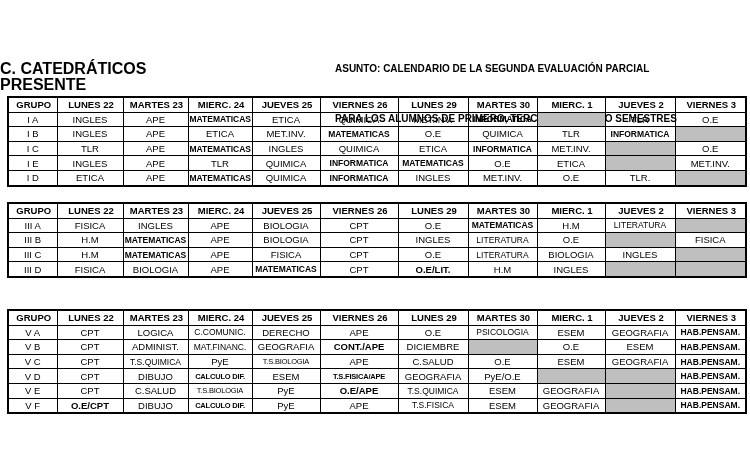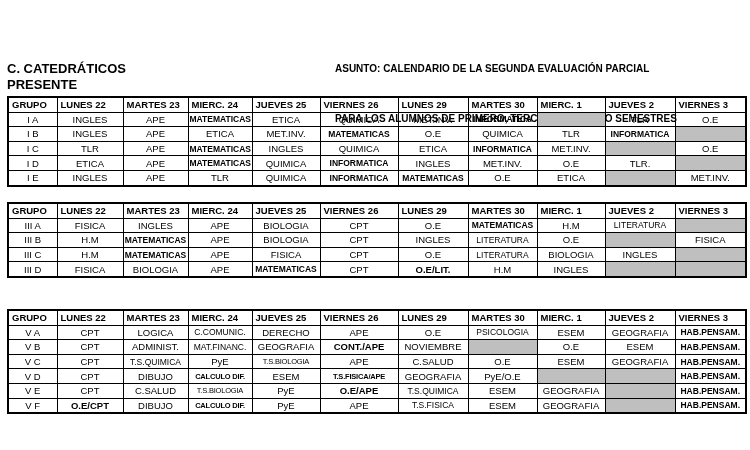--- a/index.html
+++ b/index.html
@@ -2,33 +2,33 @@
 <html style="--shaded: #bfbfbf; --border: #000000;"><head>
 <meta charset="utf-8">
 <style>
   :root { --shaded:#bfbfbf; --border:#000; }
   html,body{margin:0;padding:0;}
   body{
     width:750px;height:450px;background:#fff;color:#000;
     font-family:"Liberation Sans",sans-serif;position:relative;overflow:hidden;
   }
   .asunto-block{position:absolute;left:335px;top:28px;font-weight:bold;font-size:10px;line-height:16.5px;white-space:pre;}
-  .addressee-block{position:absolute;left:7px;top:61px;font-weight:bold;font-size:13px;line-height:16px;}
+  .addressee-block{position:absolute;left:0;top:61px;font-weight:bold;font-size:16px;line-height:16px;}
   table.sched{
     position:absolute;left:7px;width:739px;border-collapse:collapse;table-layout:fixed;
     border:2px solid var(--border);
   }
   #table-sem1{top:96px;}
   #table-sem3{top:202px;}
   #table-sem5{top:309px;}
   .sched th,.sched td{
     border:1px solid var(--border);height:13.6px;padding:0 1px;
     overflow:hidden;white-space:nowrap;vertical-align:middle;
   }
-  .sched th{font-size:9.5px;font-weight:bold;text-align:left;padding-left:3px;}
+  .sched th{font-size:9.5px;font-weight:bold;text-align:center;padding-left:3px;}
   .sched td{font-size:9.5px;text-align:center;}
   .sched td.group{text-align:center;}
   .sched td.bold{font-weight:bold;}
   .sched td.sm{font-size:8.5px;margin-left:32px;}
   .sched td.xs{font-size:7.5px;letter-spacing:-0.2px;}
   .sched td.shaded{background:var(--shaded);}
 </style>
 </head>
 <body>
 
@@ -105,44 +105,44 @@
         <td class="bold sm">MATEMATICAS</td>
         <td>INGLES</td>
         <td>QUIMICA</td>
         <td>ETICA</td>
         <td class="bold sm">INFORMATICA</td>
         <td>MET.INV.</td>
         <td class="shaded"></td>
         <td>O.E</td>
       </tr>
       <tr>
+        <td class="group">I E</td>
+        <td>INGLES</td>
+        <td>APE</td>
+        <td>TLR</td>
+        <td>QUIMICA</td>
+        <td class="bold sm">INFORMATICA</td>
+        <td class="bold sm">MATEMATICAS</td>
+        <td>O.E</td>
+        <td>ETICA</td>
+        <td class="shaded"></td>
+        <td>MET.INV.</td>
+      </tr>
+      <tr>
         <td class="group">I D</td>
         <td>ETICA</td>
         <td>APE</td>
         <td class="bold sm">MATEMATICAS</td>
         <td>QUIMICA</td>
         <td class="bold sm">INFORMATICA</td>
         <td>INGLES</td>
         <td>MET.INV.</td>
         <td>O.E</td>
         <td>TLR.</td>
         <td class="shaded"></td>
-      </tr>
-      <tr>
-        <td class="group">I E</td>
-        <td>INGLES</td>
-        <td>APE</td>
-        <td>TLR</td>
-        <td>QUIMICA</td>
-        <td class="bold sm">INFORMATICA</td>
-        <td class="bold sm">MATEMATICAS</td>
-        <td>O.E</td>
-        <td>ETICA</td>
-        <td class="shaded"></td>
-        <td>MET.INV.</td>
       </tr>
     </tbody>
 </table>
 
 <table class="sched" id="table-sem3">
   <colgroup>
       <col style="width:49px">
       <col style="width:66px">
       <col style="width:65px">
       <col style="width:64px">
@@ -268,21 +268,21 @@
         <td>GEOGRAFIA</td>
         <td class="bold sm">HAB.PENSAM.</td>
       </tr>
       <tr>
         <td class="group">V B</td>
         <td>CPT</td>
         <td>ADMINIST.</td>
         <td class="sm">MAT.FINANC.</td>
         <td>GEOGRAFIA</td>
         <td class="bold">CONT./APE</td>
-        <td>NOVIEMBRE</td>
+        <td>DICIEMBRE</td>
         <td class="shaded"></td>
         <td>O.E</td>
         <td>ESEM</td>
         <td class="bold sm">HAB.PENSAM.</td>
       </tr>
       <tr>
         <td class="group">V C</td>
         <td>CPT</td>
         <td class="sm">T.S.QUIMICA</td>
         <td>PyE</td>

